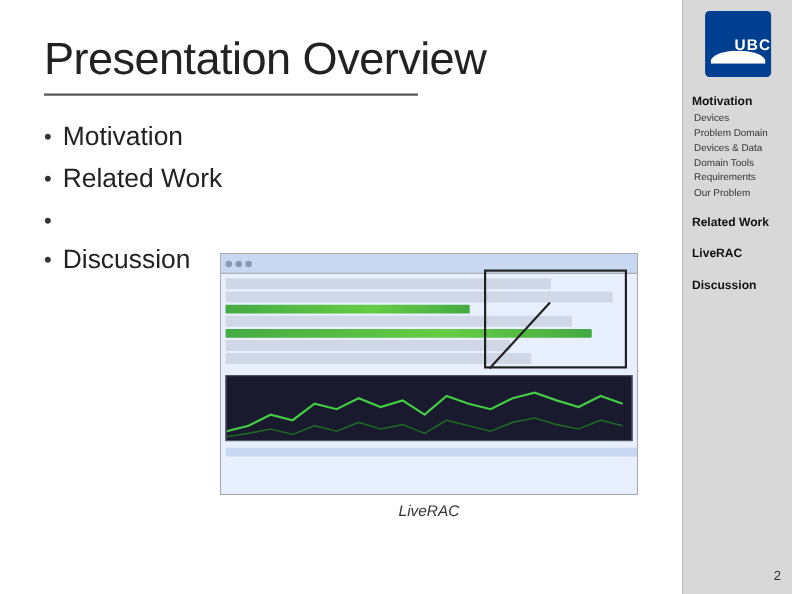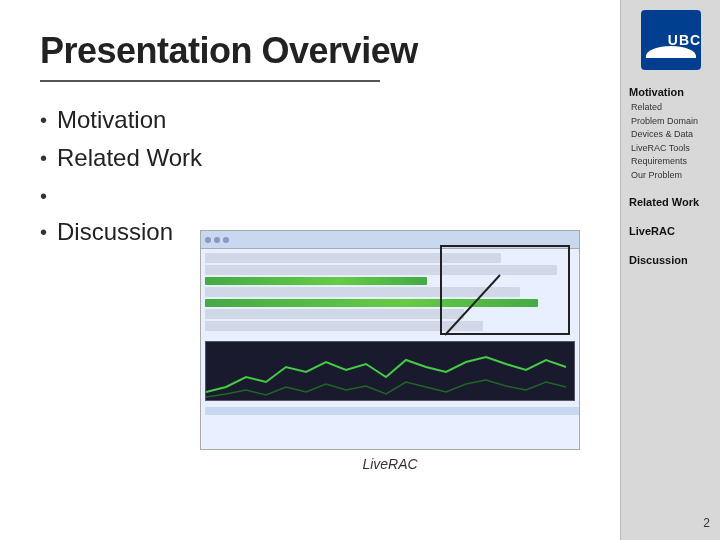--- a/index.html
+++ b/index.html
@@ -16,22 +16,22 @@
       position: absolute;
       left: 0;
       top: 0;
       width: 620px;
       height: 540px;
       background: #ffffff;
       padding: 30px 40px;
     }
 
     .page-title {
-      font-size: 36px;
-      font-weight: bold;
+      font-size: 41px;
+      font-weight: normal;
       color: #222222;
       margin-bottom: 8px;
       letter-spacing: -0.5px;
     }
 
     .title-underline {
       width: 340px;
       height: 2px;
       background: #555555;
       margin-bottom: 24px;
@@ -260,24 +260,24 @@
   <div class="ubc-logo">
     <div class="ubc-logo-inner">
       <span class="ubc-text">UBC</span>
       <div class="ubc-logo-arc"></div>
     </div>
   </div>
 
   <div class="sidebar-section">
     <div class="sidebar-section-title">Motivation</div>
     <div class="sidebar-subsection">
-      <div>Related</div>
+      <div>Devices</div>
       <div>Problem Domain</div>
       <div>Devices &amp; Data</div>
-      <div>LiveRAC Tools</div>
+      <div>Domain Tools</div>
       <div>Requirements</div>
       <div>Our Problem</div>
     </div>
   </div>
 
   <div class="sidebar-section">
     <div class="sidebar-section-title">Related Work</div>
   </div>
 
   <div class="sidebar-section">

